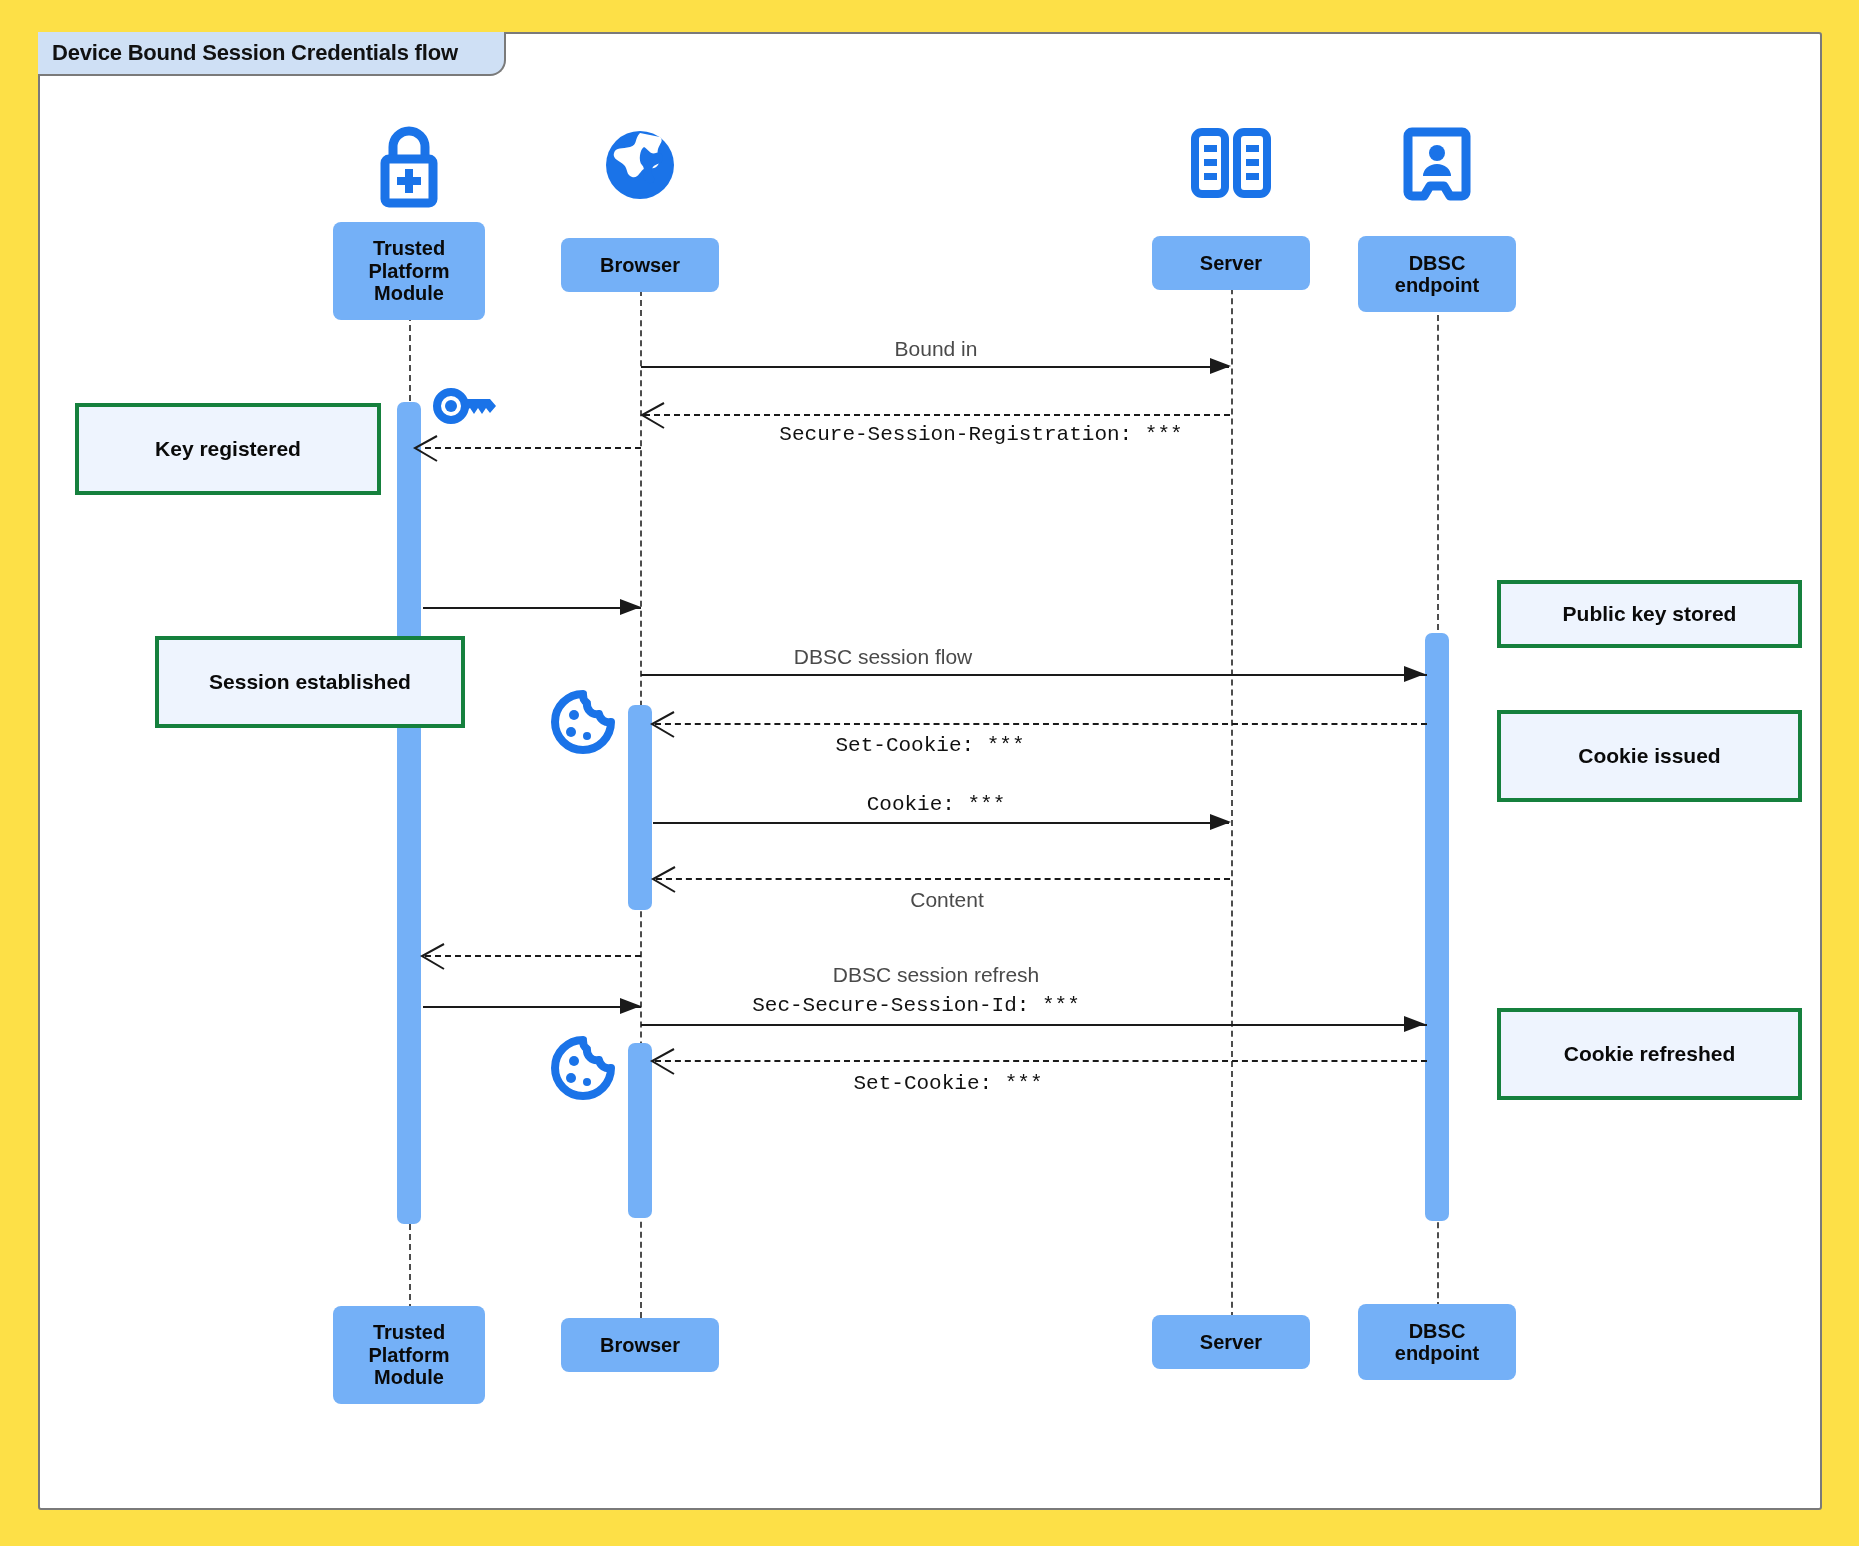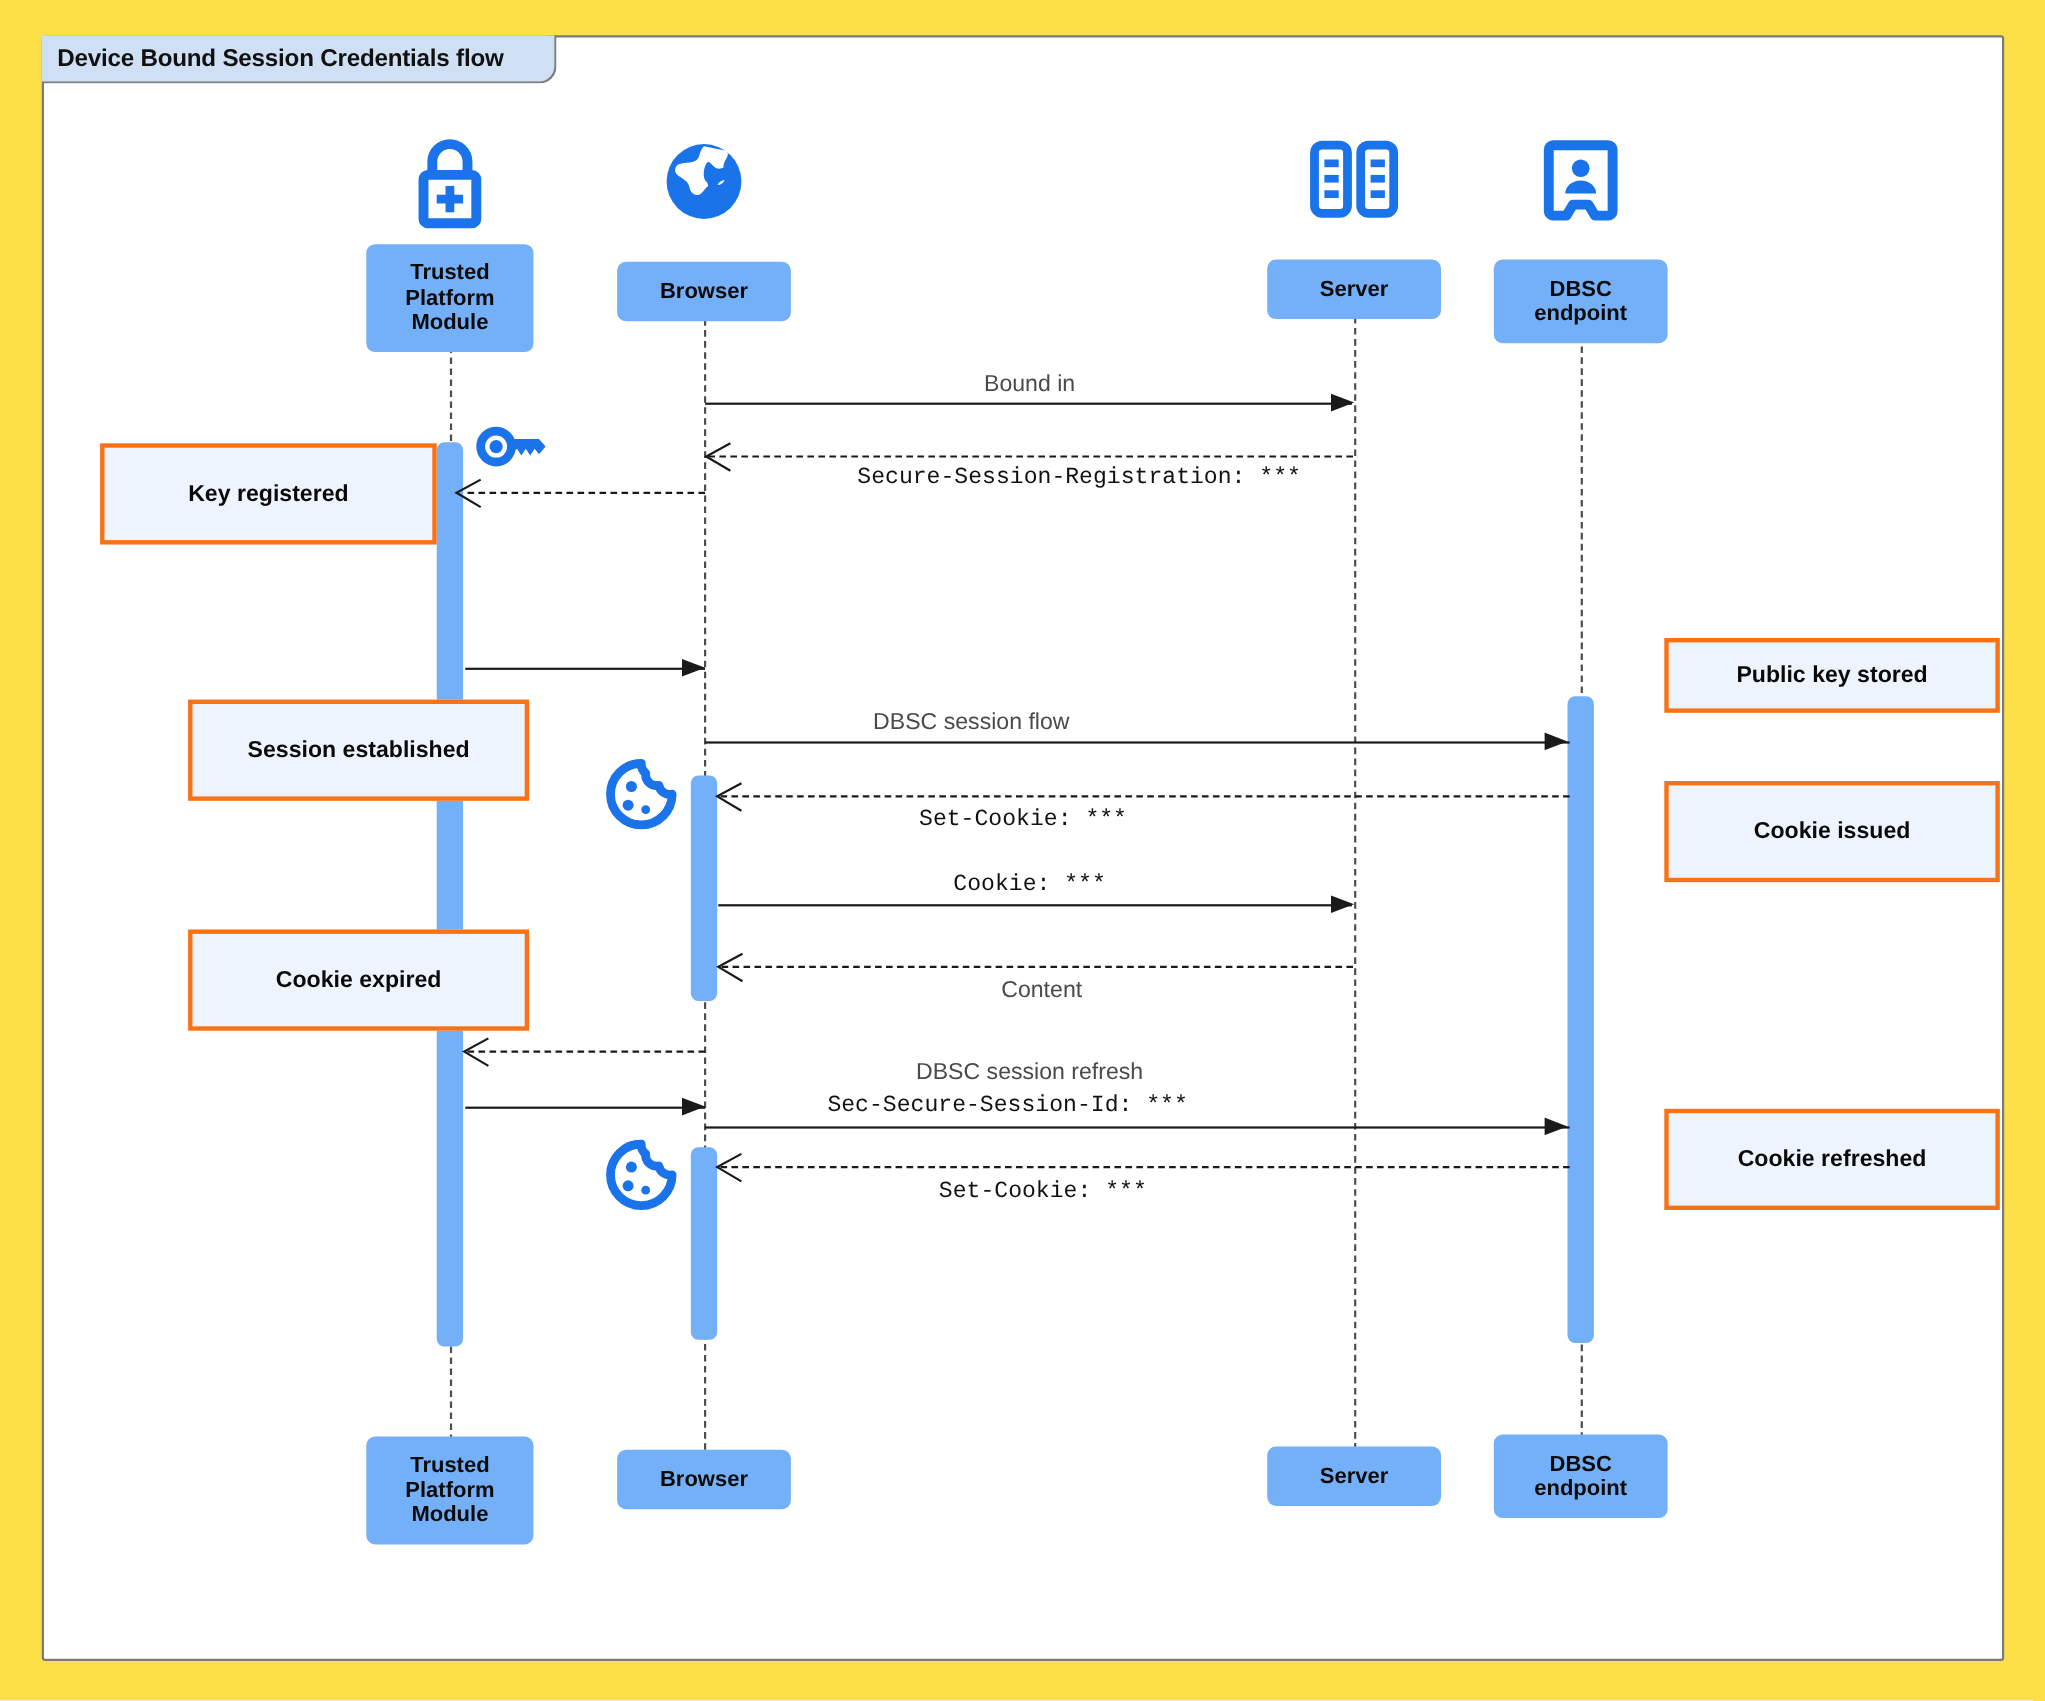--- a/index.html
+++ b/index.html
@@ -88,32 +88,31 @@
     position: absolute;
     background: #74b0f7;
     border-radius: 7px;
     transform: translateX(-50%);
   }
 
   
   .note {
     position: absolute;
     background: #eef4fe;
-    border: 4px solid #f97316;
+    border: 4px solid #15803d;
     box-sizing: border-box;
     color: #0a0a0a;
     font-size: 21px;
     font-weight: bold;
     display: flex;
     align-items: center;
     justify-content: center;
     text-align: center;
     line-height: 1.22;
     padding: 2px 8px;
-    margin-left: 16px;
   }
 
   
   .msg-line {
     position: absolute;
     height: 0;
     border-top: 2px solid #1a1a1a;
   }
   .msg-line.dashed {
     border-top: 2px dashed #1a1a1a;
@@ -294,21 +293,20 @@
   </div>
 
   <div class="msg-line dashed" style="left:656px; top:878px; width:574px;"></div>
   <div class="arrowhead" style="left:649px; top:865px;">
     <svg width="28" height="30" viewBox="0 0 28 30">
         <path d="M26 2 L4 14 L26 27" fill="none" stroke="#1a1a1a" stroke-width="2"></path>
       </svg>
   </div>
   <div class="msg-label sans" style="left:947px; top:888px;">Content</div>
 
-  <div class="note" style="left:155px; top:845px; width:310px; height:92px;">Cookie expired</div>
 
   <div class="msg-line dashed" style="left:425px; top:955px; width:216px;"></div>
   <div class="arrowhead" style="left:418px; top:942px;">
     <svg width="28" height="30" viewBox="0 0 28 30">
         <path d="M26 2 L4 14 L26 27" fill="none" stroke="#1a1a1a" stroke-width="2"></path>
       </svg>
   </div>
 
   <div class="msg-label sans" style="left:936px; top:963px;">DBSC session refresh</div>
   <div class="msg-label mono" style="left:916px; top:994px;">Sec-Secure-Session-Id: ***</div>

